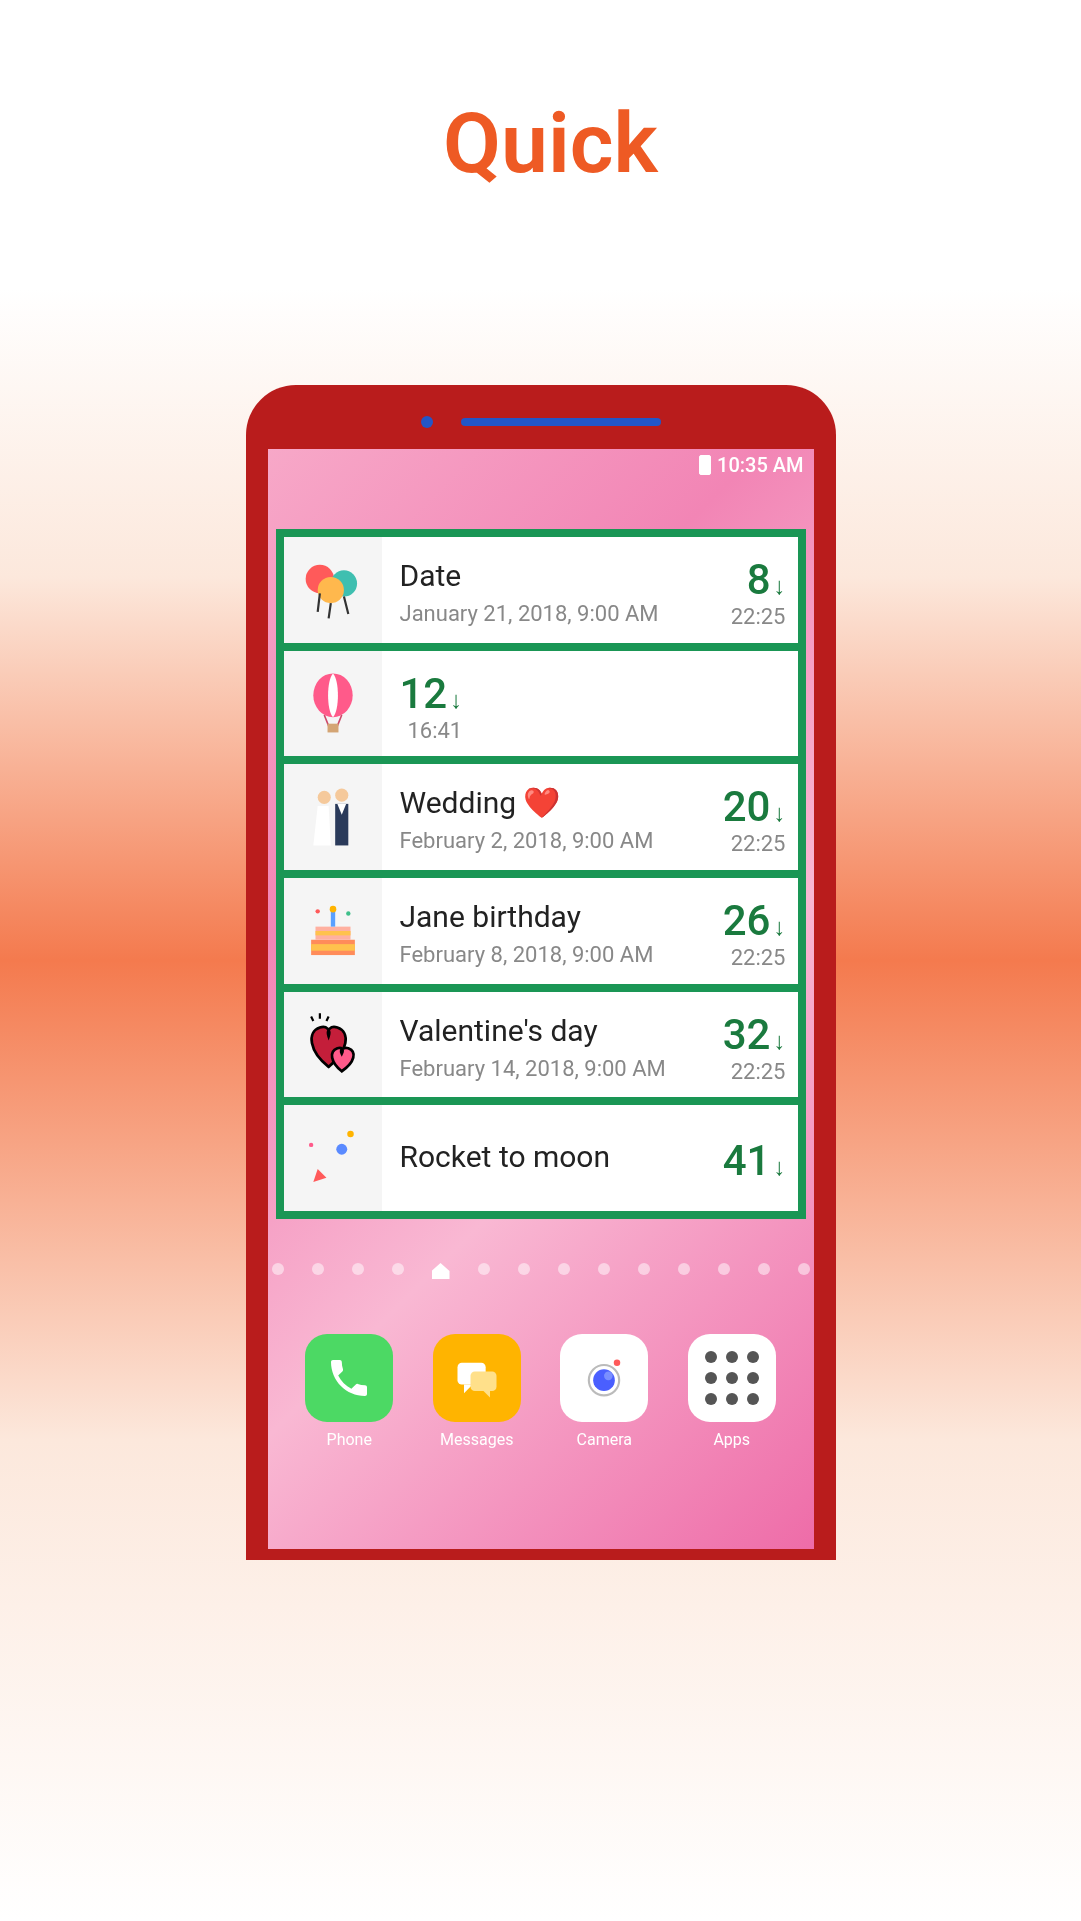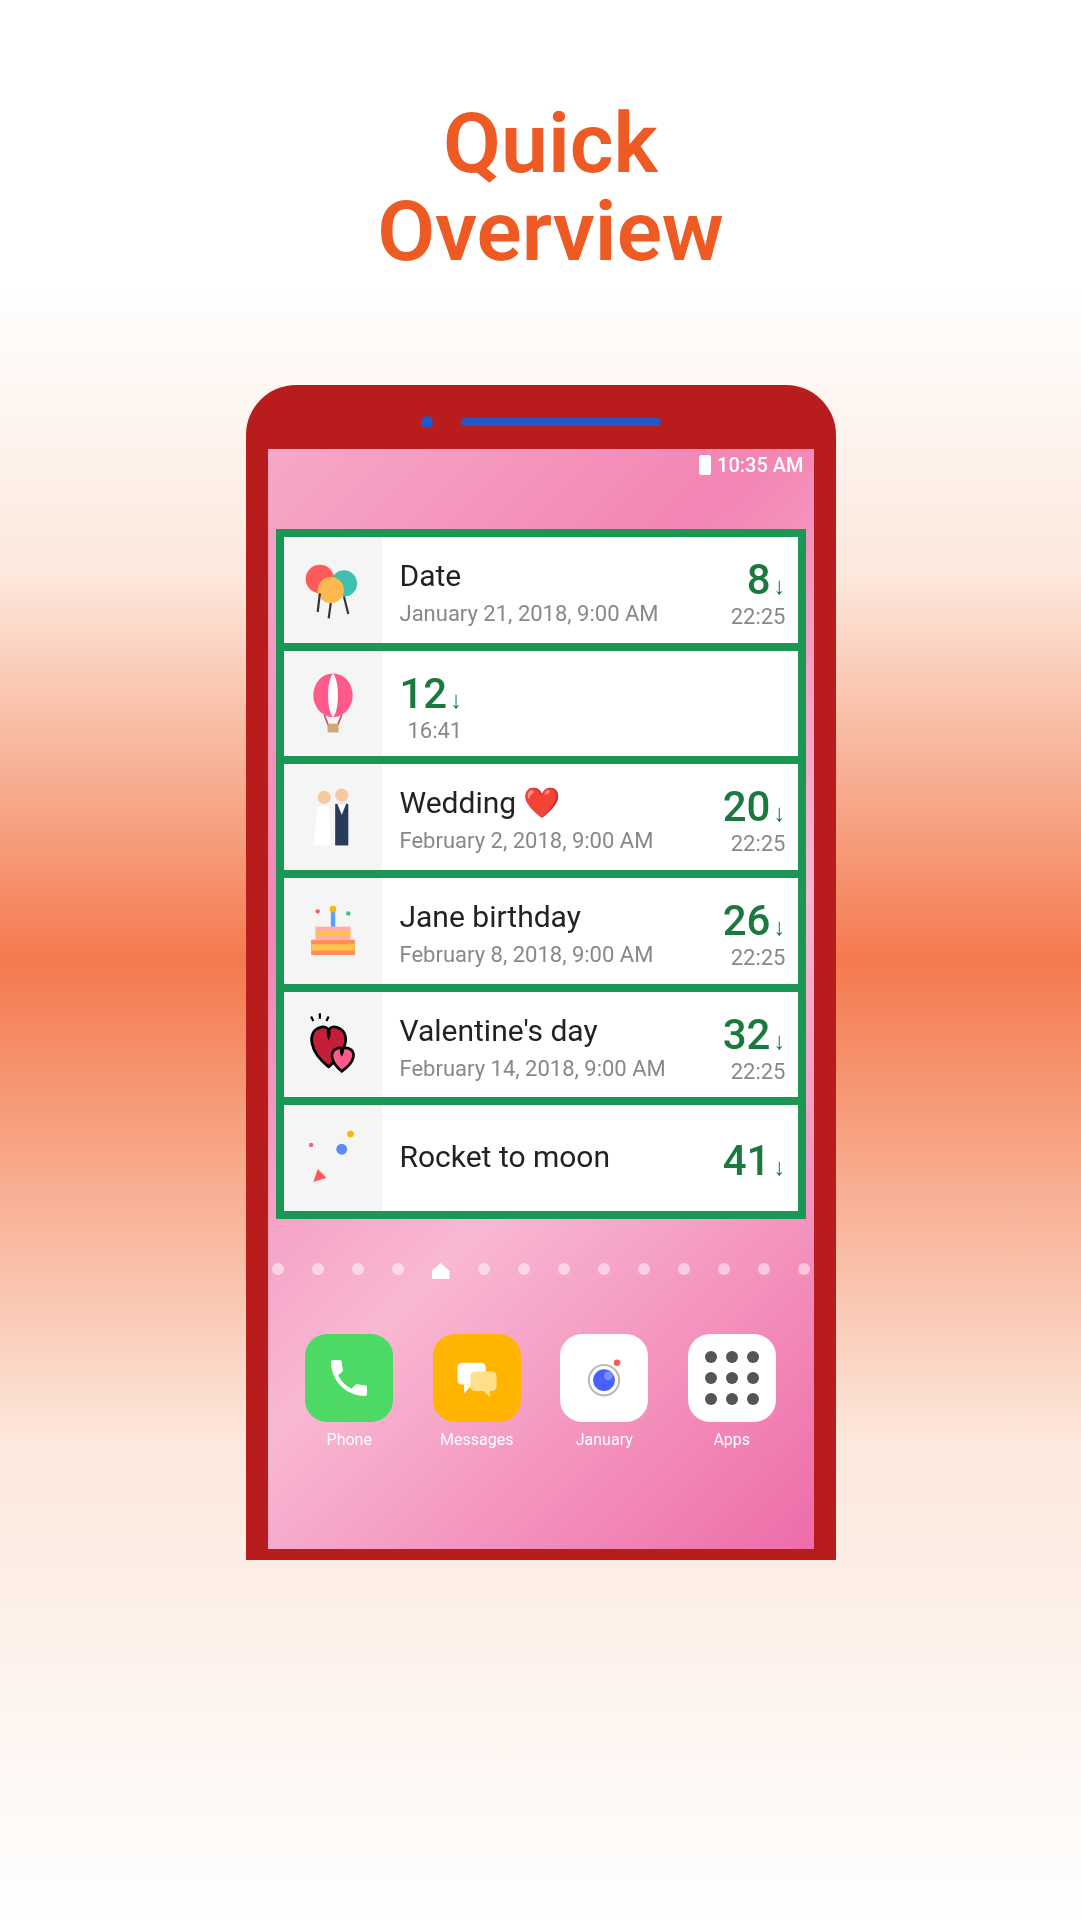--- a/index.html
+++ b/index.html
@@ -174,21 +174,20 @@
 }
 .apps-grid span { width: 12px; height: 12px; border-radius: 50%; background: #555; }
 
 .balloons-svg, .wedding-svg, .cake-svg, .hearts-svg, .rocket-svg, .hotair-svg { width: 70px; height: 70px; }
 </style>
 </head>
 <body>
 
 <div class="page-title">
   <div>Quick</div>
-  <div>Overview</div>
 </div>
 
 <div class="phone">
   <div class="phone-notch">
     <span class="dot"></span>
     <span class="speaker"></span>
   </div>
   <div class="screen">
     <div class="status-bar">
       <span class="battery-icon"></span>
@@ -383,21 +382,21 @@
       </div>
       <div class="dock-item">
         <div class="dock-icon icon-camera">
           <svg width="52" height="52" viewBox="0 0 24 24">
               <circle cx="12" cy="13" r="7" fill="none" stroke="#bbb" stroke-width="1"></circle>
               <circle cx="12" cy="13" r="5" fill="#4a5fff"></circle>
               <circle cx="14" cy="11" r="2" fill="#7a8fff"></circle>
               <circle cx="18" cy="5" r="1.5" fill="#ff5a5a"></circle>
             </svg>
         </div>
-        <div class="dock-label">January</div>
+        <div class="dock-label">Camera</div>
       </div>
       <div class="dock-item">
         <div class="dock-icon icon-apps">
           <div class="apps-grid">
               <span></span>
               <span></span>
               <span></span>
               <span></span>
               <span></span>
               <span></span>

